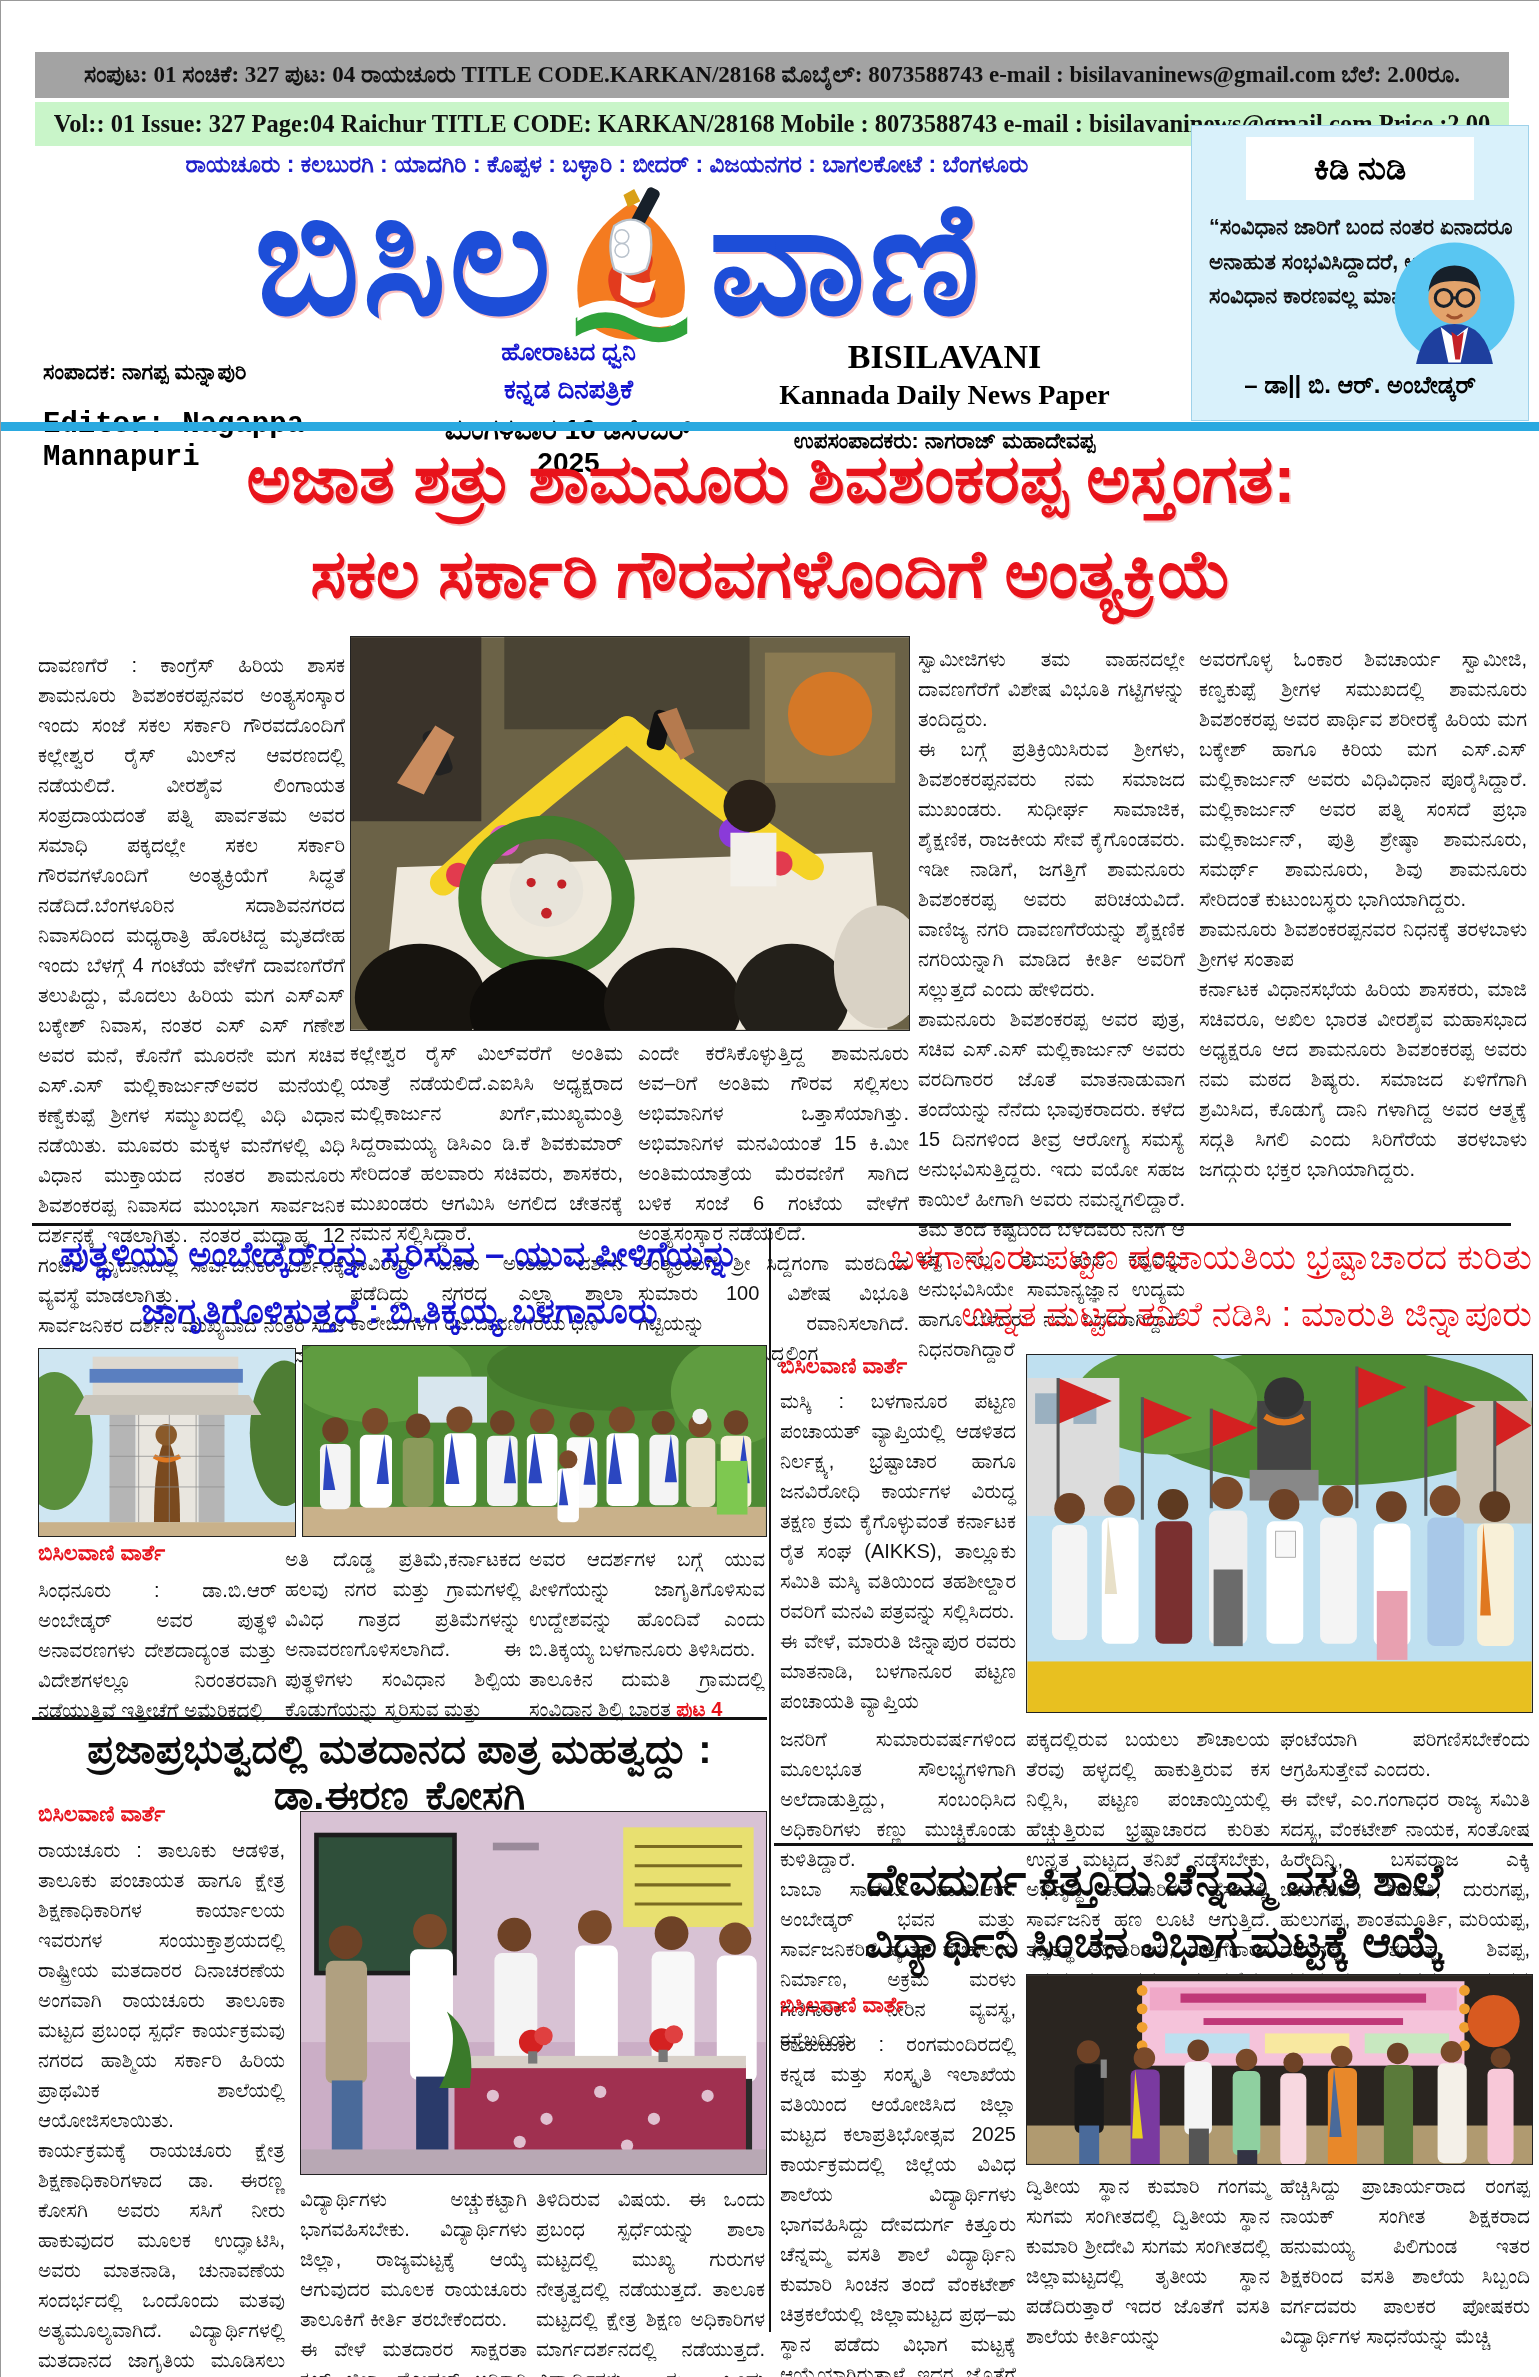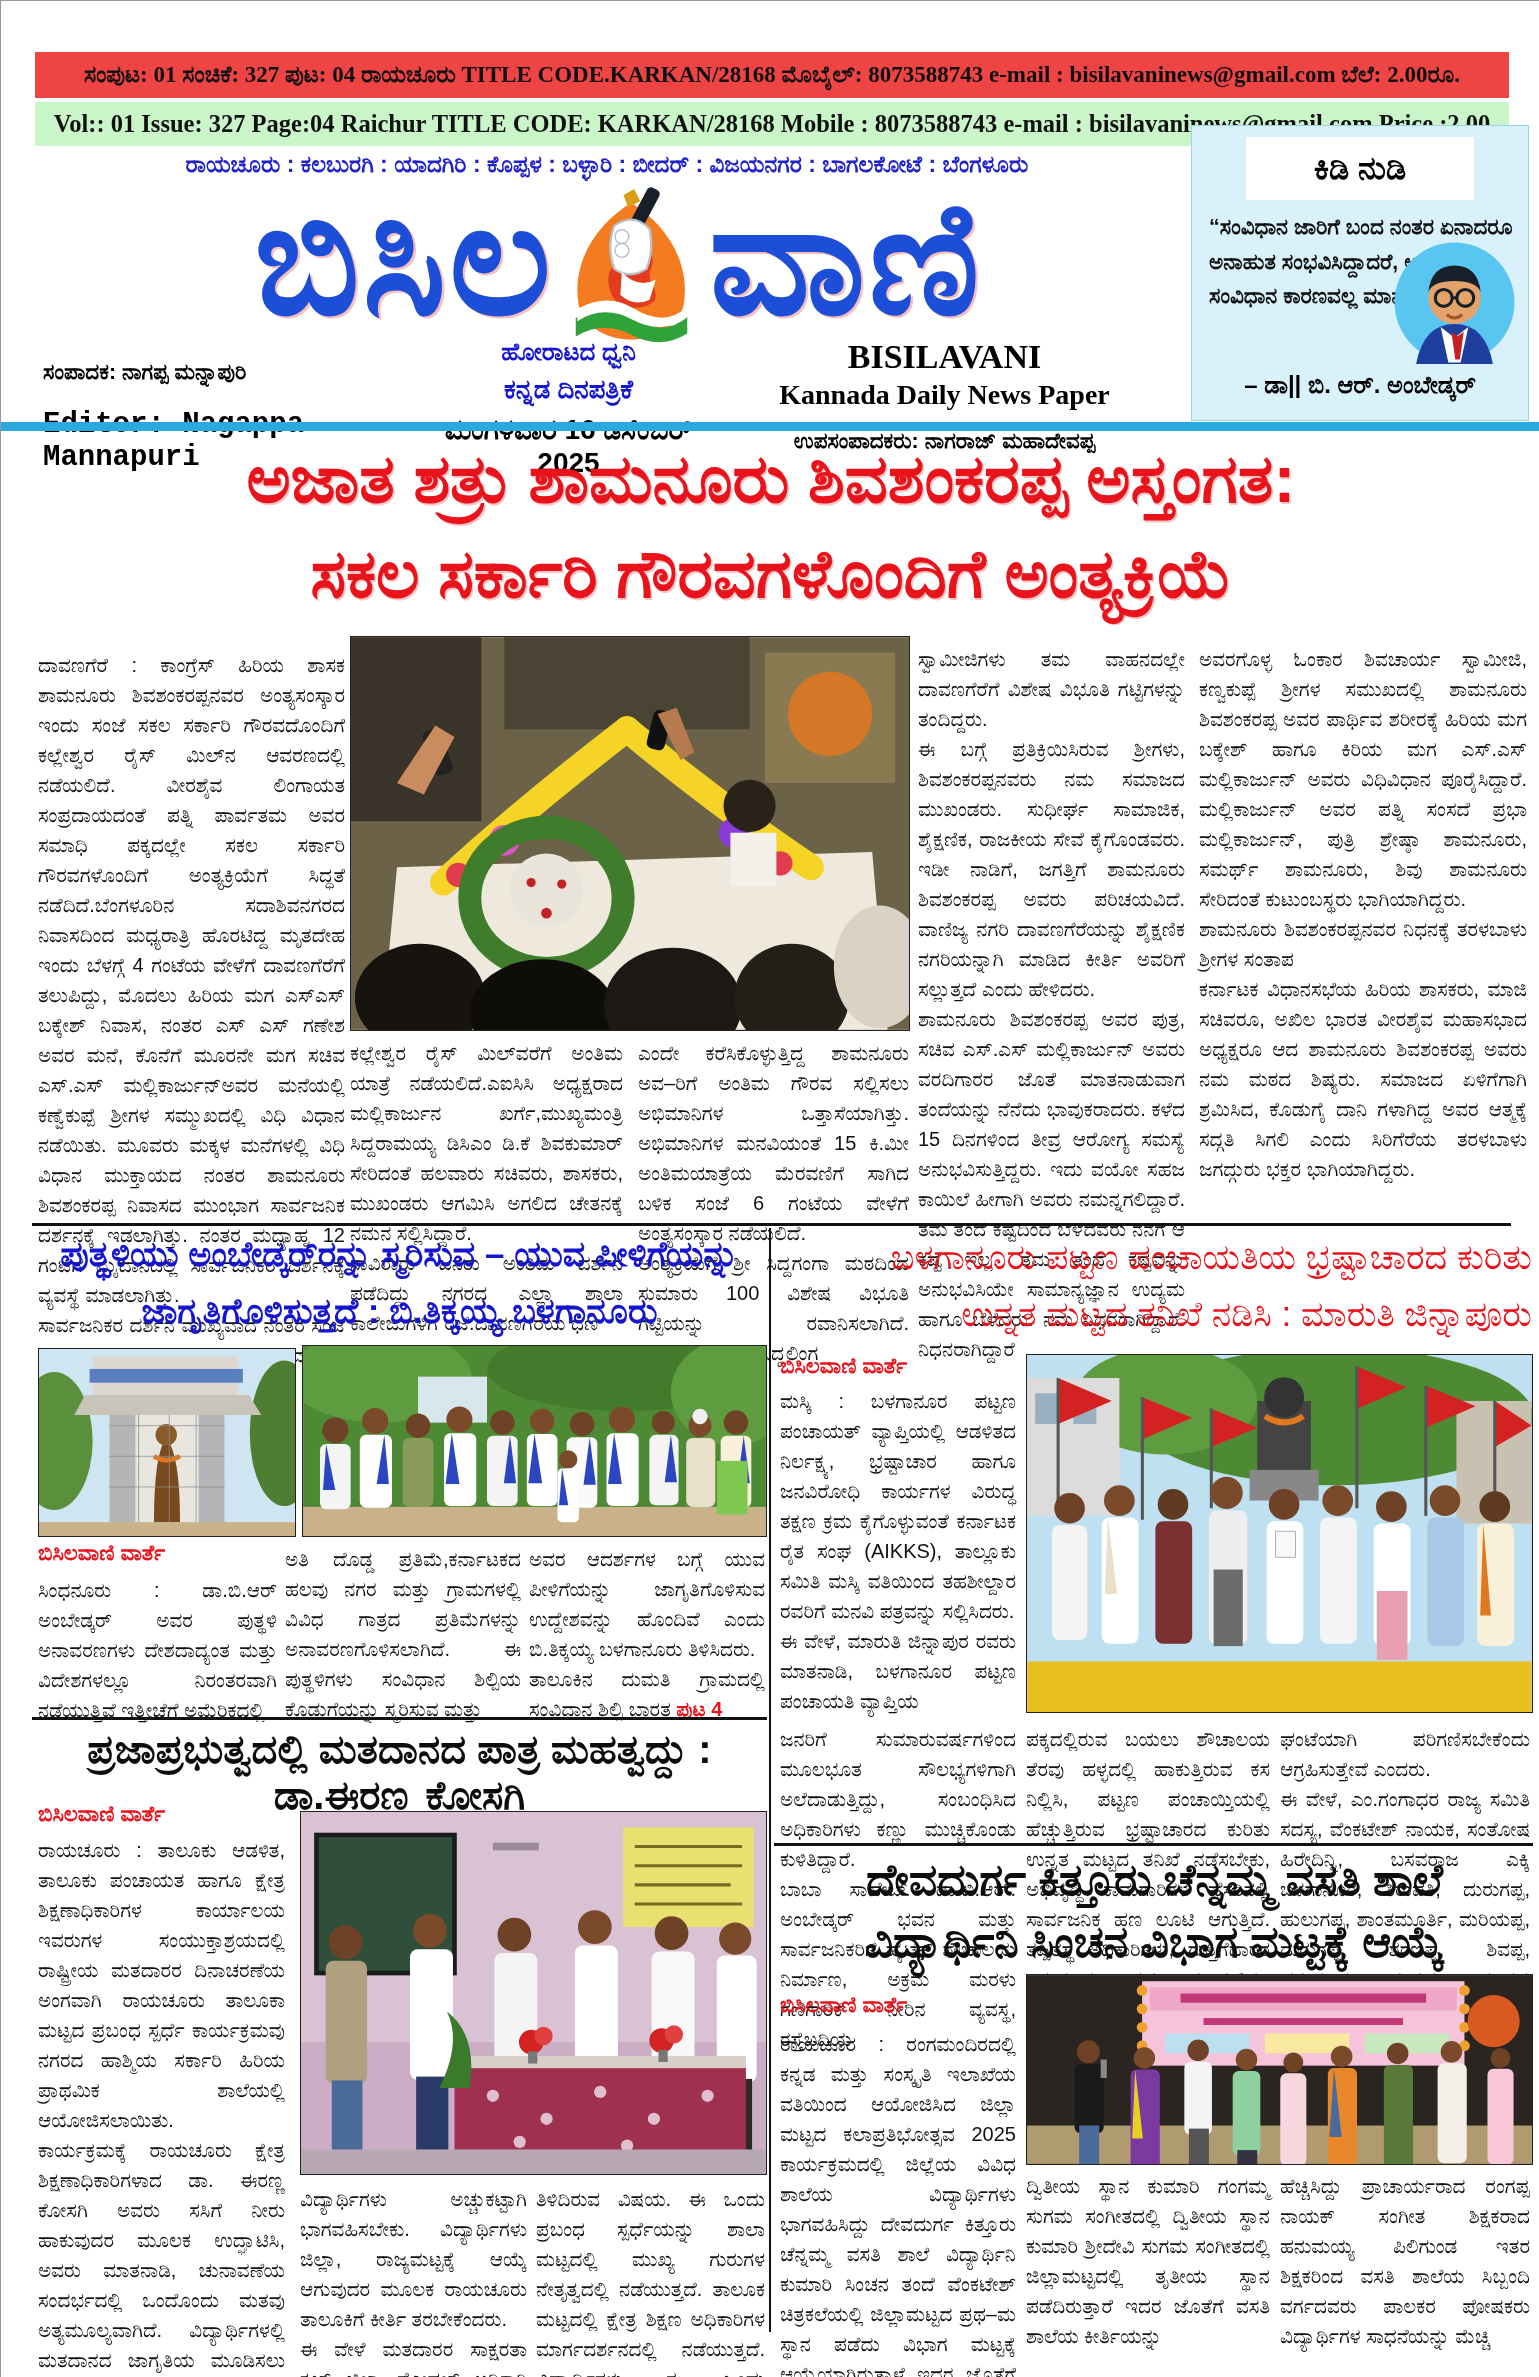--- a/index.html
+++ b/index.html
@@ -1,20 +1,20 @@
 <!DOCTYPE html>
 <html style="font-size:12.3px"><head>
 <meta charset="utf-8">
 <style>
   html,body{margin:0;padding:0;background:#e9e9e9;}
   #page{position:relative;width:1540px;height:2377px;background:#ffffff;margin:0 auto;
         font-family:"Liberation Sans",sans-serif;overflow:hidden;border:0.8px solid #999;}
   .abs{position:absolute;}
   .bar{display:flex;align-items:center;justify-content:center;font-weight:bold;}
-  .bar-yellow{background:#ef4444;color:#111;font-size:23px;font-family:"Liberation Serif",serif;}
+  .bar-yellow{background:#a3a3a3;color:#111;font-size:23px;font-family:"Liberation Serif",serif;}
   .bar-green{background:#c9f5c9;color:#111;font-size:24.5px;font-family:"Liberation Serif",serif;}
   .cities{color:#2222cc;font-weight:bold;font-size:23px;text-align:center;}
   .logo-row{display:flex;align-items:center;justify-content:center;gap:14px;}
   .logo-text{color:#1d4ed8;font-weight:bold;font-size:157px;line-height:1;letter-spacing:3.1px;
              text-shadow:2.3px 2.3px 0 #f9bdbd;}
   .mast-small{font-weight:bold;}
   .blue{color:#1515d0;}
   .center{text-align:center;}
   .kidi{background:#d9f1fb;border:1.5px solid #9fd2ea;}
   .kidi-title{background:#ffffff;font-weight:bold;font-size:32px;text-align:center;}

